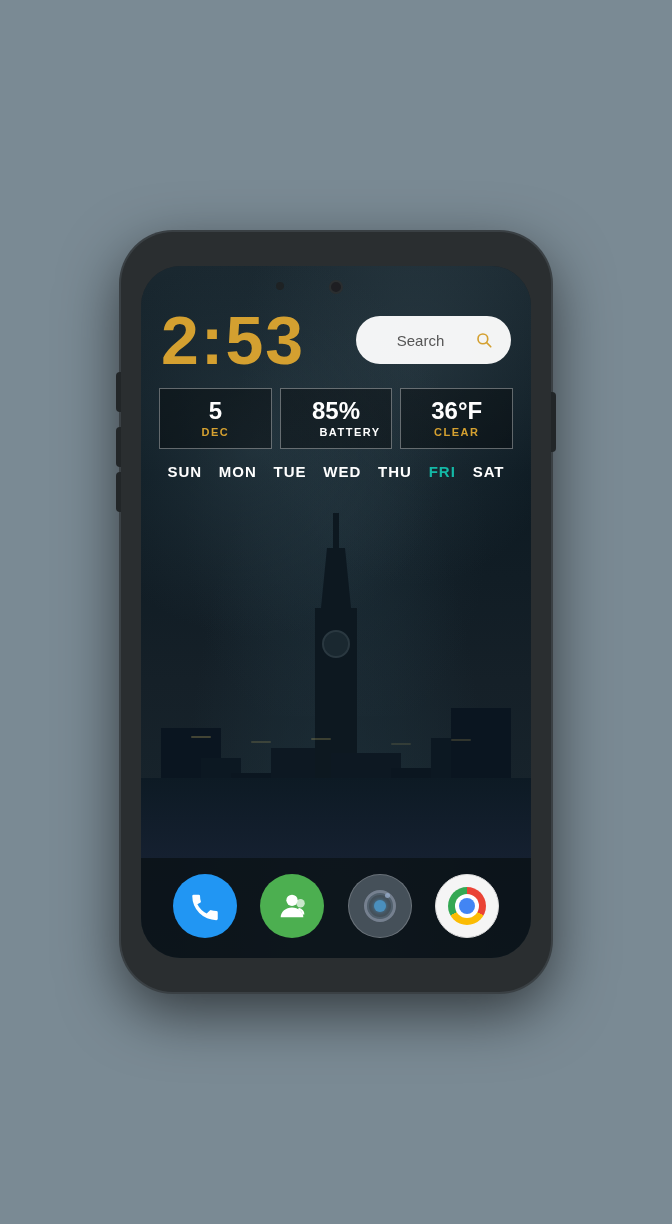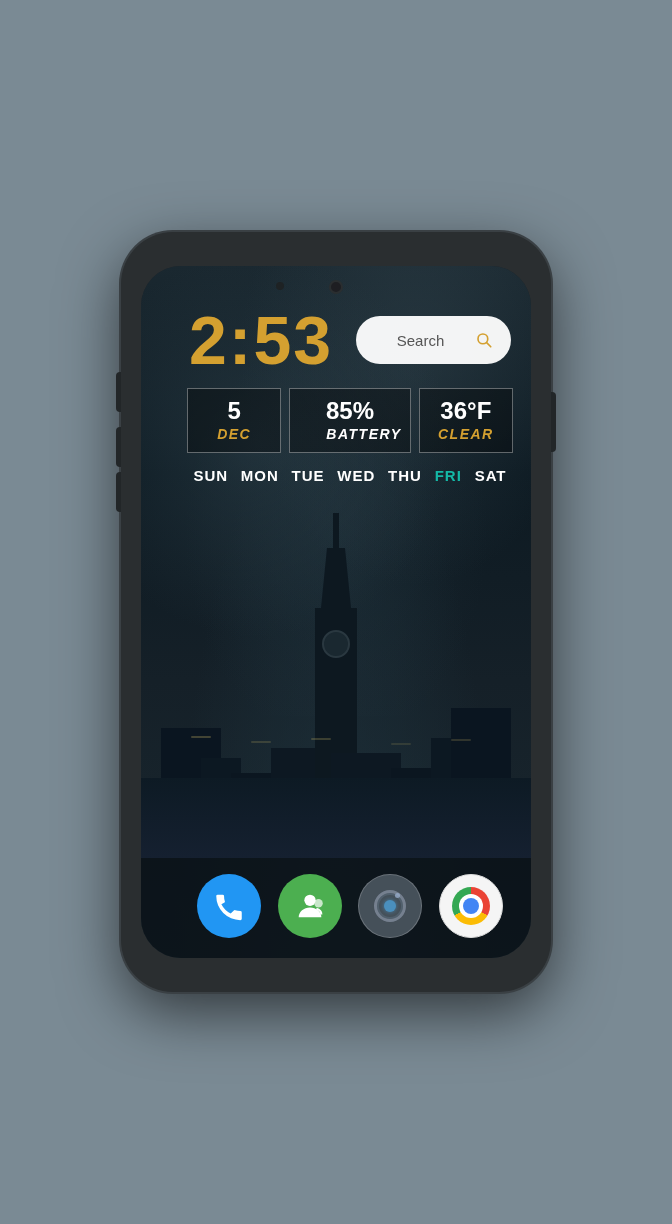--- a/index.html
+++ b/index.html
@@ -251,21 +251,20 @@
       height: 100px;
       background: rgba(10,18,24,0.85);
     }
 
     
     .ui-layer {
       position: absolute;
       top: 0; left: 0; right: 0; bottom: 0;
       display: flex;
       flex-direction: column;
-      padding-left: 28px;
     }
 
     
     .top-section {
       padding: 40px 20px 0;
       display: flex;
       align-items: center;
       justify-content: space-between;
     }
 
@@ -323,26 +322,25 @@
     }
 
     .card-value {
       font-size: 24px;
       font-weight: 700;
       color: #ffffff;
       line-height: 1;
     }
 
     .card-label {
-      font-size: 14px;
+      font-size: 11px;
       font-weight: 600;
       color: #d4a030;
       letter-spacing: 1.5px;
       text-transform: uppercase;
-      font-style: italic;
     }
 
     .card-battery .card-label {
       color: #ffffff;
       margin-left: 28px;
     }
     .card-battery .card-value {
       color: #ffffff;
     }
 

